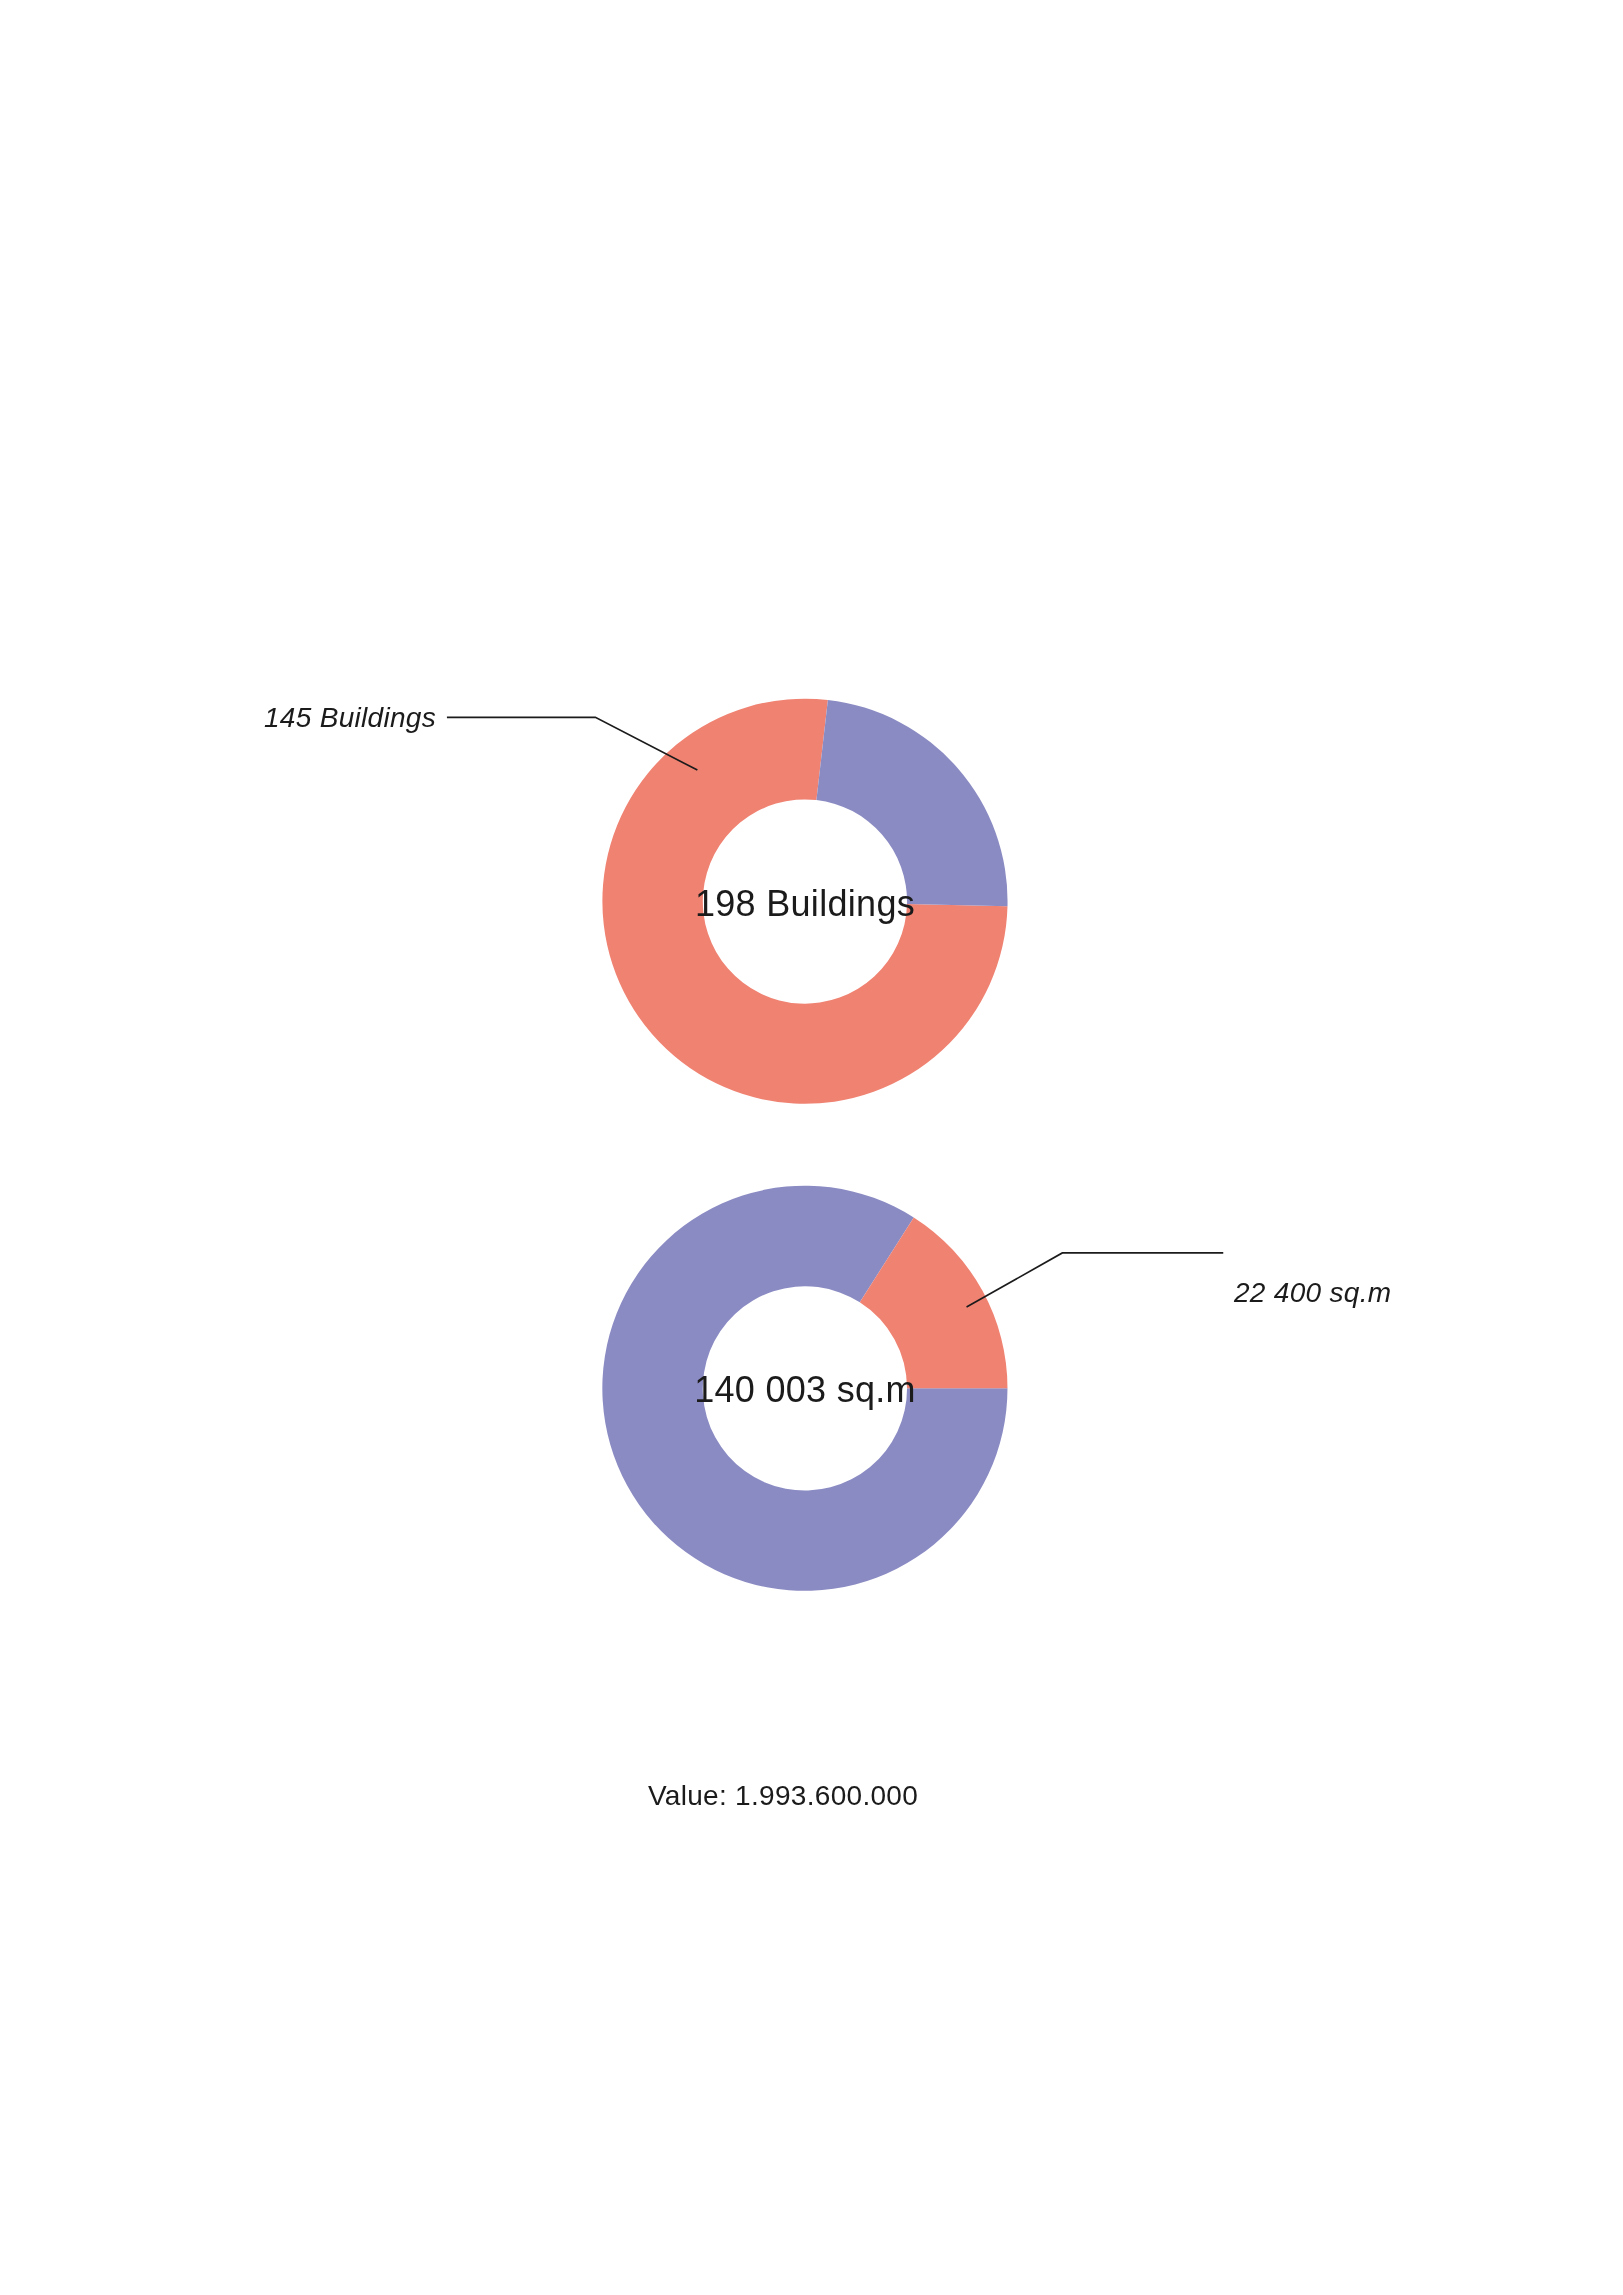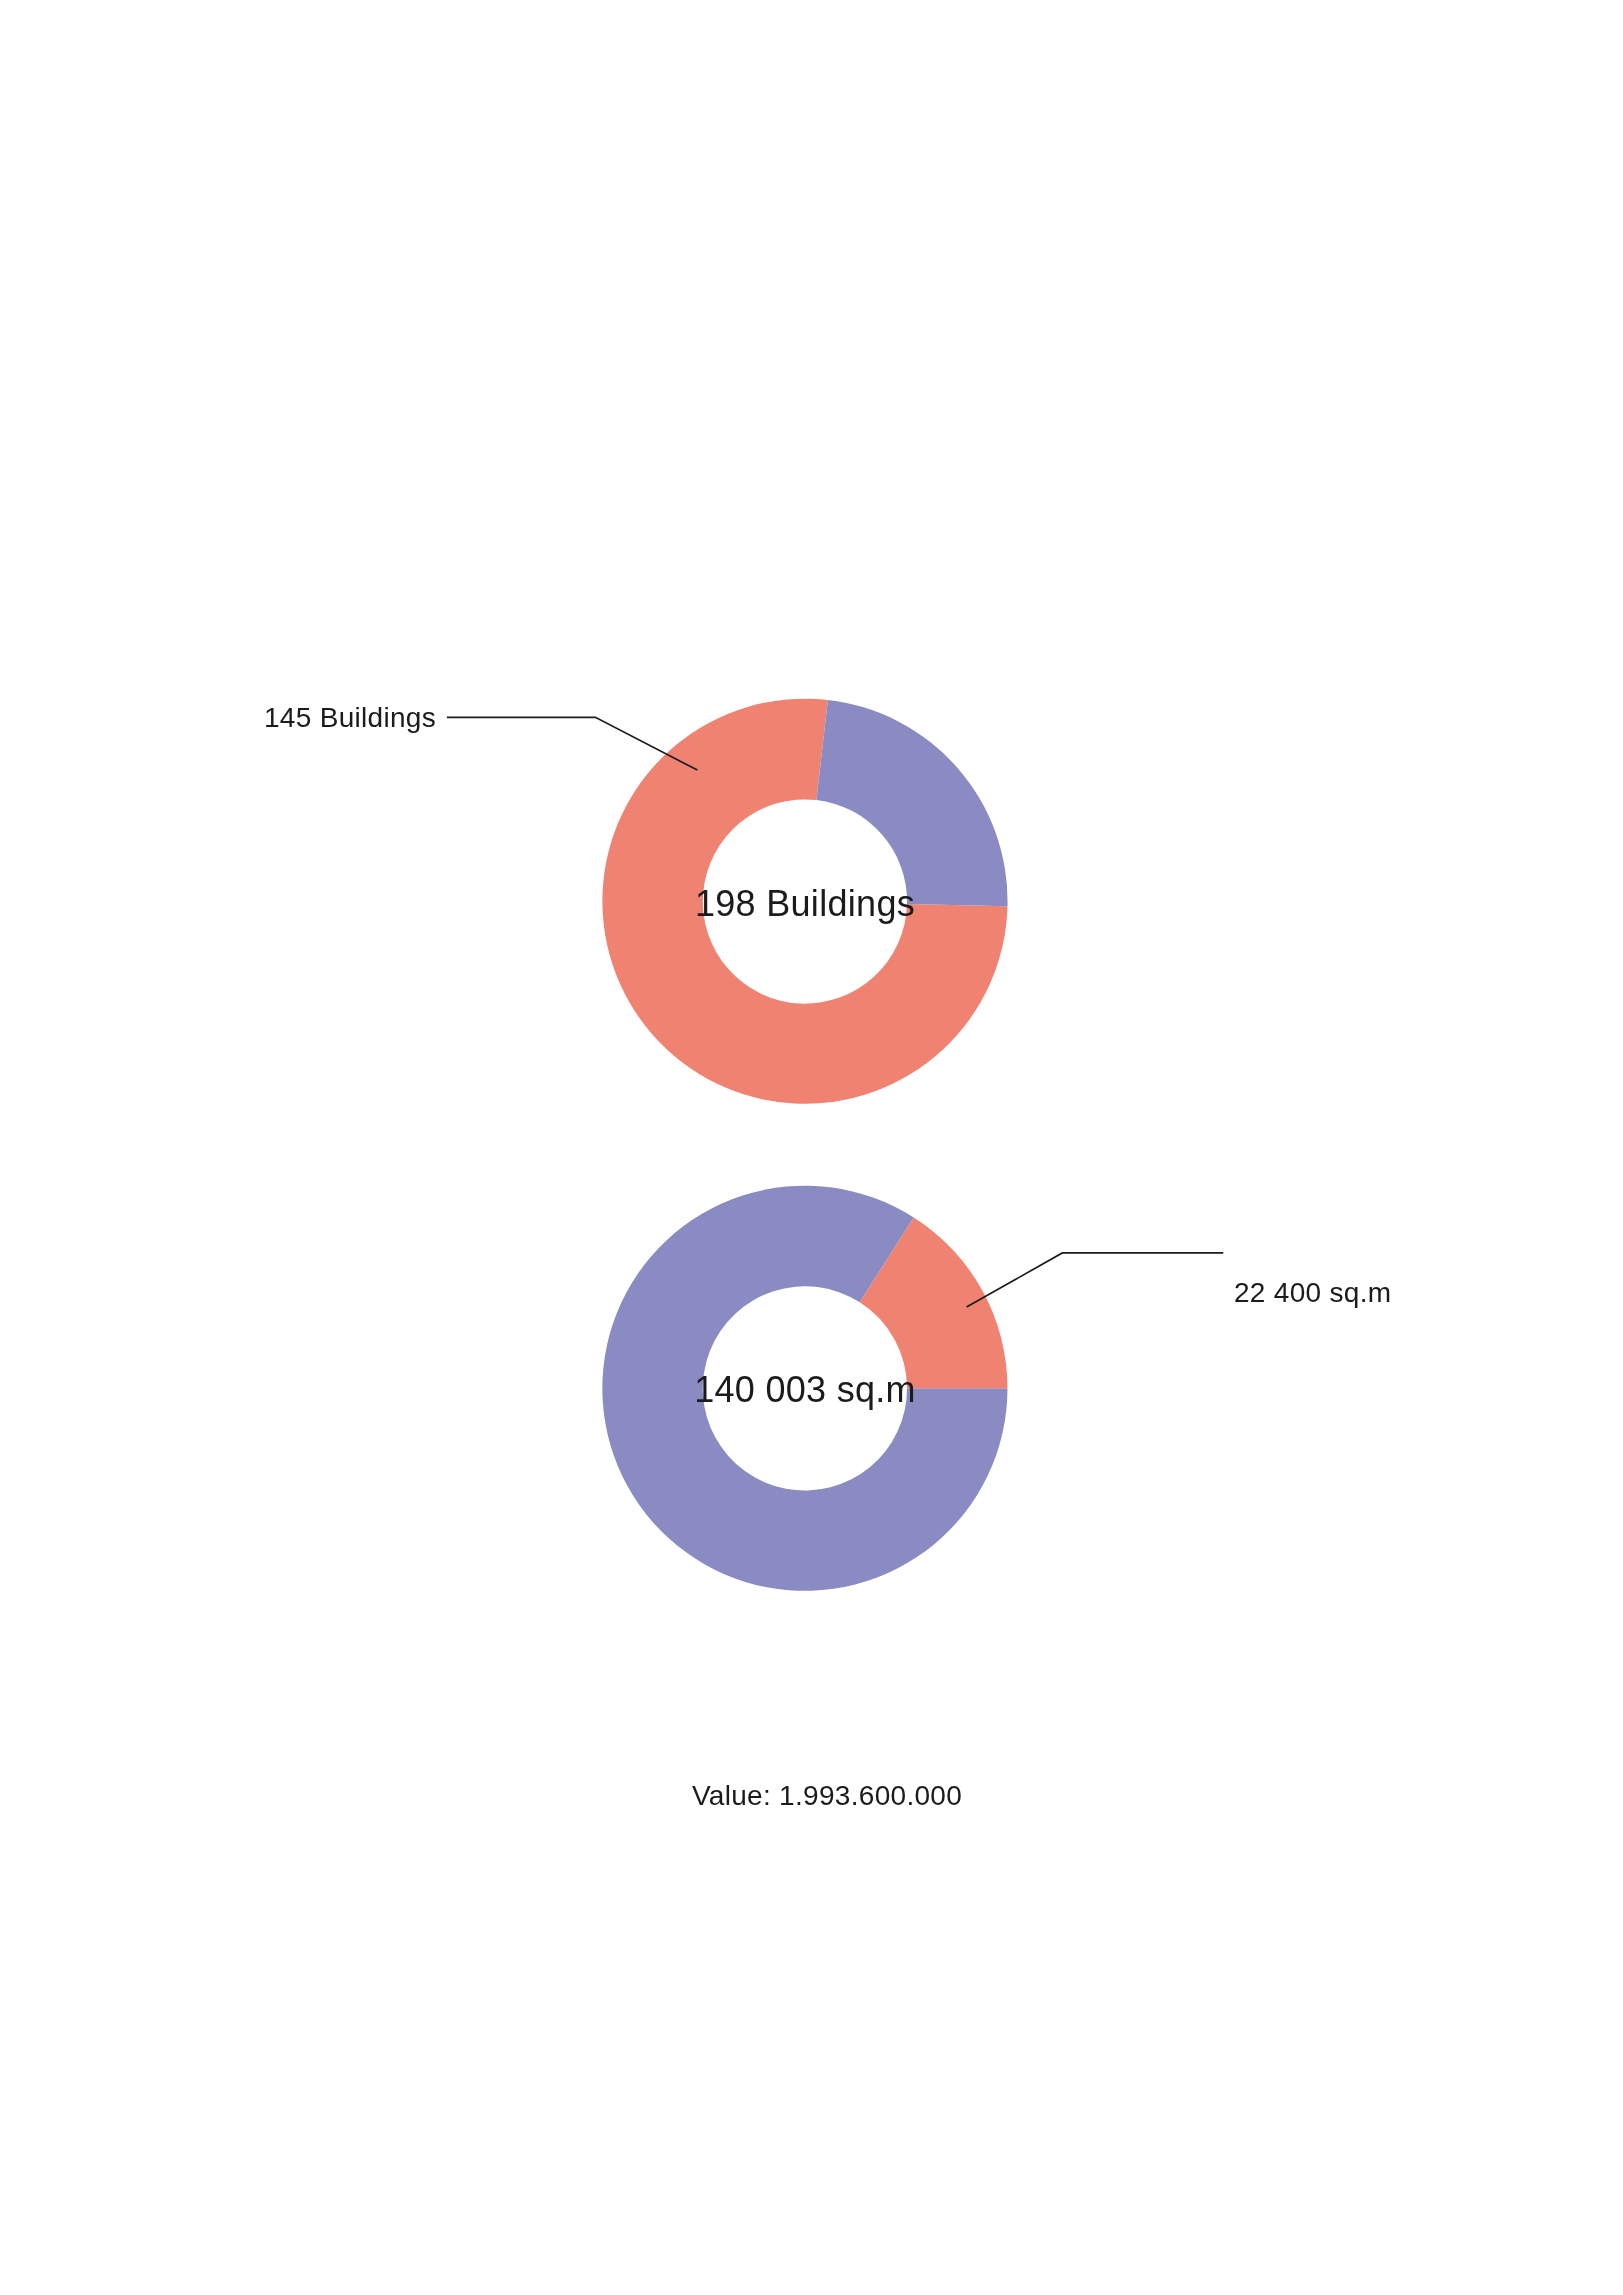--- a/index.html
+++ b/index.html
@@ -37,20 +37,21 @@
     white-space: nowrap;
     transform: translate(-50%, -50%);
   }
   .callout-label {
     position: absolute;
     font-size: 28px;
     font-weight: 400;
     letter-spacing: 0.3px;
     color: #1b1b1b;
     white-space: nowrap;
+    font-style: italic;
   }
   .callout-label.right-anchored {
     transform: translate(0, -50%);
   }
   .callout-label.left-anchored {
     transform: translate(-100%, -50%);
   }
   .footer-caption {
     position: absolute;
     font-size: 28px;
@@ -106,16 +107,16 @@
   </svg>
 
   <div class="callout-label left-anchored" style="left:436px; top:718px;">145 Buildings</div>
 
   <div class="donut-center-label" style="left:805px; top:904px;">198 Buildings</div>
 
   <div class="callout-label right-anchored" style="left:1234px; top:1253px;margin-top:40px;">22 400 sq.m</div>
 
   <div class="donut-center-label" style="left:805px; top:1390px;">140 003 sq.m</div>
 
-  <div class="footer-caption" style="left:827px; top:1796px;">Value: 1.993.600.000</div>
+  <div class="footer-caption" style="left:783px; top:1796px;">Value: 1.993.600.000</div>
 
 </div>
 
 
 </body></html>

